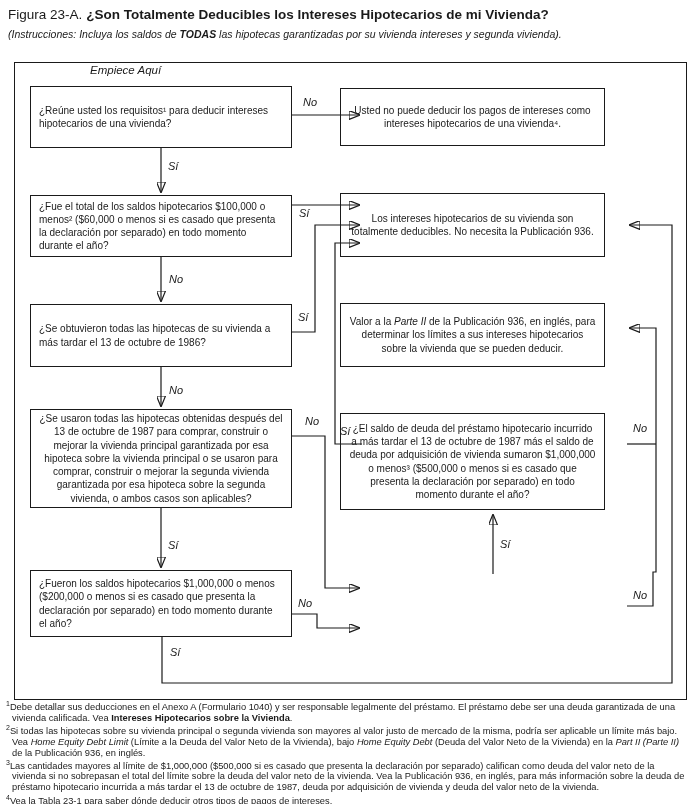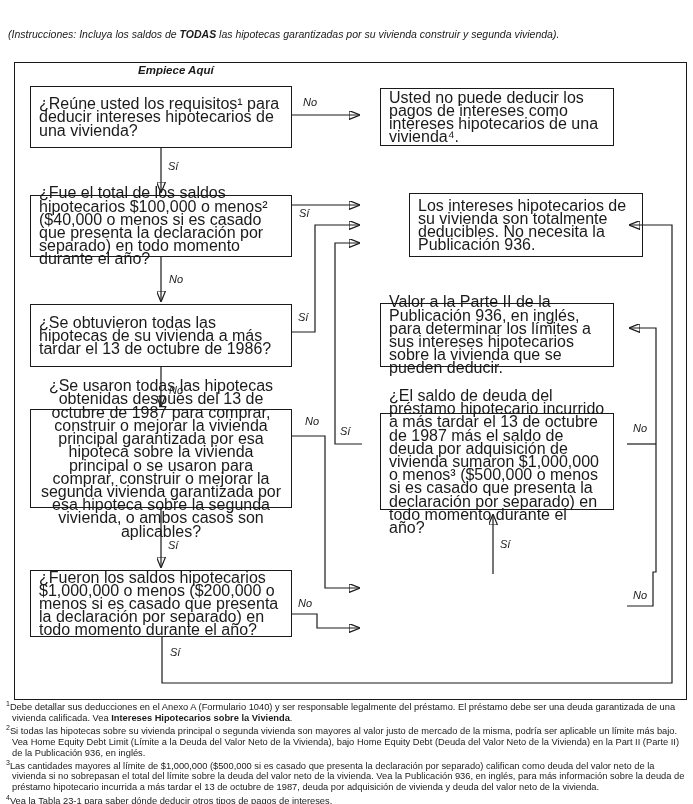--- a/index.html
+++ b/index.html
@@ -11,73 +11,76 @@
   }
   .page { position:absolute; inset:0; }
 
   .title { position:absolute; left:8px; top:7px; font-size:13.5px; white-space:nowrap; }
   .title .fig-label { font-weight:400; margin-right:4px; }
   .title .fig-title { font-weight:700; }
   .subtitle { position:absolute; left:8px; top:28px; font-size:10.5px; font-style:italic; white-space:nowrap; }
 
   .chart-border { position:absolute; left:14px; top:62px; width:673px; height:638px; border:1.2px solid #1a1a1a; }
 
-  .start-label { position:absolute; left:90px; top:64px; font-size:11.5px; font-weight:700; font-style:italic;margin-left:48px; }
+  .start-label { position:absolute; left:90px; top:64px; font-size:11.5px; font-weight:400; font-style:italic; }
 
   .fbox {
     position:absolute; border:1.2px solid #1a1a1a; background:#ffffff;
-    font-size:16px; line-height:13.2px;
+    font-size:10px; line-height:13.2px;
     display:flex; align-items:center; padding:2px 8px;
   }
   .col-l { left:30px;  width:262px; }
-  .col-r { left:380px; width:234px; }
+  .col-r { left:340px; width:265px;text-align:center; }
 
   .edge-label { position:absolute; font-size:11px; font-style:italic; }
 
   svg.connectors { position:absolute; left:0; top:0; pointer-events:none; }
   svg.connectors path { stroke:#1a1a1a; stroke-width:1.2; fill:none; }
 
   .footnotes { position:absolute; left:6px; top:702px; width:682px; font-size:9.3px; line-height:10.9px; }
   .footnote { padding-left:6px; text-indent:-6px; margin-bottom:2px; }
   .footnote.last { margin-top:3px; }
 
   .seg-b  { font-weight:700;text-align:center; }
-  .seg-i  { }
+  .seg-i  { font-style:italic; }
   .seg-sup{ vertical-align:super; font-size:7px; line-height:0; }
 </style>
 </head>
 <body>
 
 <div class="page">
 
-  <div class="subtitle"><span>(Instrucciones: Incluya los saldos de </span><span class="seg-b">TODAS</span><span> las hipotecas garantizadas por su vivienda construir y segunda vivienda).</span></div>
+  <div class="title">
+    <span class="fig-label">Figura 23-A.</span><span class="fig-title">¿Son Totalmente Deducibles los Intereses Hipotecarios de mi Vivienda?</span>
+  </div>
+  <div class="subtitle"><span>(Instrucciones: Incluya los saldos de </span><span class="seg-b">TODAS</span><span> las hipotecas garantizadas por su vivienda intereses y segunda vivienda).</span></div>
 
   <div class="chart-border"></div>
   <div class="start-label">Empiece Aquí</div>
 
   <div class="fbox col-l" style="top:86px;  height:62px;">
       <span>¿Reúne usted los requisitos¹ para deducir intereses hipotecarios de una vivienda?</span>
     </div>
   <div class="fbox col-l" style="top:195px; height:62px;">
-      <span>¿Fue el total de los saldos hipotecarios $100,000 o menos² ($40,000 o menos si es casado que presenta la declaración por separado) en todo momento durante el año?</span>
+      <span>¿Fue el total de los saldos hipotecarios $100,000 o menos² ($60,000 o menos si es casado que presenta la declaración por separado) en todo momento durante el año?</span>
     </div>
   <div class="fbox col-l" style="top:304px; height:63px;">
       <span>¿Se obtuvieron todas las hipotecas de su vivienda a más tardar el 13 de octubre de 1986?</span>
     </div>
   <div class="fbox col-l" style="top:409px; height:99px;text-align:center;">
       <span>¿Se usaron todas las hipotecas obtenidas después del 13 de octubre de 1987 para comprar, construir o mejorar la vivienda principal garantizada por esa hipoteca sobre la vivienda principal o se usaron para comprar, construir o mejorar la segunda vivienda garantizada por esa hipoteca sobre la segunda vivienda, o ambos casos son aplicables?</span>
     </div>
   <div class="fbox col-l" style="top:570px; height:67px;">
       <span>¿Fueron los saldos hipotecarios $1,000,000 o menos ($200,000 o menos si es casado que presenta la declaración por separado) en todo momento durante el año?</span>
     </div>
 
   <div class="fbox col-r" style="top:88px;  height:58px;">
       <span>Usted no puede deducir los pagos de intereses como intereses hipotecarios de una vivienda⁴.</span>
     </div>
-  <div class="fbox col-r" style="top:193px; height:64px;margin-left:29px;">
+  <div class="fbox col-r" style="top:193px; height:64px;">
       <span>Los intereses hipotecarios de su vivienda son totalmente deducibles. No necesita la Publicación 936.</span>
     </div>
   <div class="fbox col-r" style="top:303px; height:64px;">
       <span><span>Valor a la </span><span class="seg-i">Parte II</span><span> de la Publicación 936, en inglés, para determinar los límites a sus intereses hipotecarios sobre la vivienda que se pueden deducir.</span></span>
     </div>
   <div class="fbox col-r" style="top:413px; height:97px;">
       <span>¿El saldo de deuda del préstamo hipotecario incurrido a más tardar el 13 de octubre de 1987 más el saldo de deuda por adquisición de vivienda sumaron $1,000,000 o menos³ ($500,000 o menos si es casado que presenta la declaración por separado) en todo momento durante el año?</span>
     </div>
 
   <svg class="connectors" width="693" height="804" viewBox="0 0 693 804">

